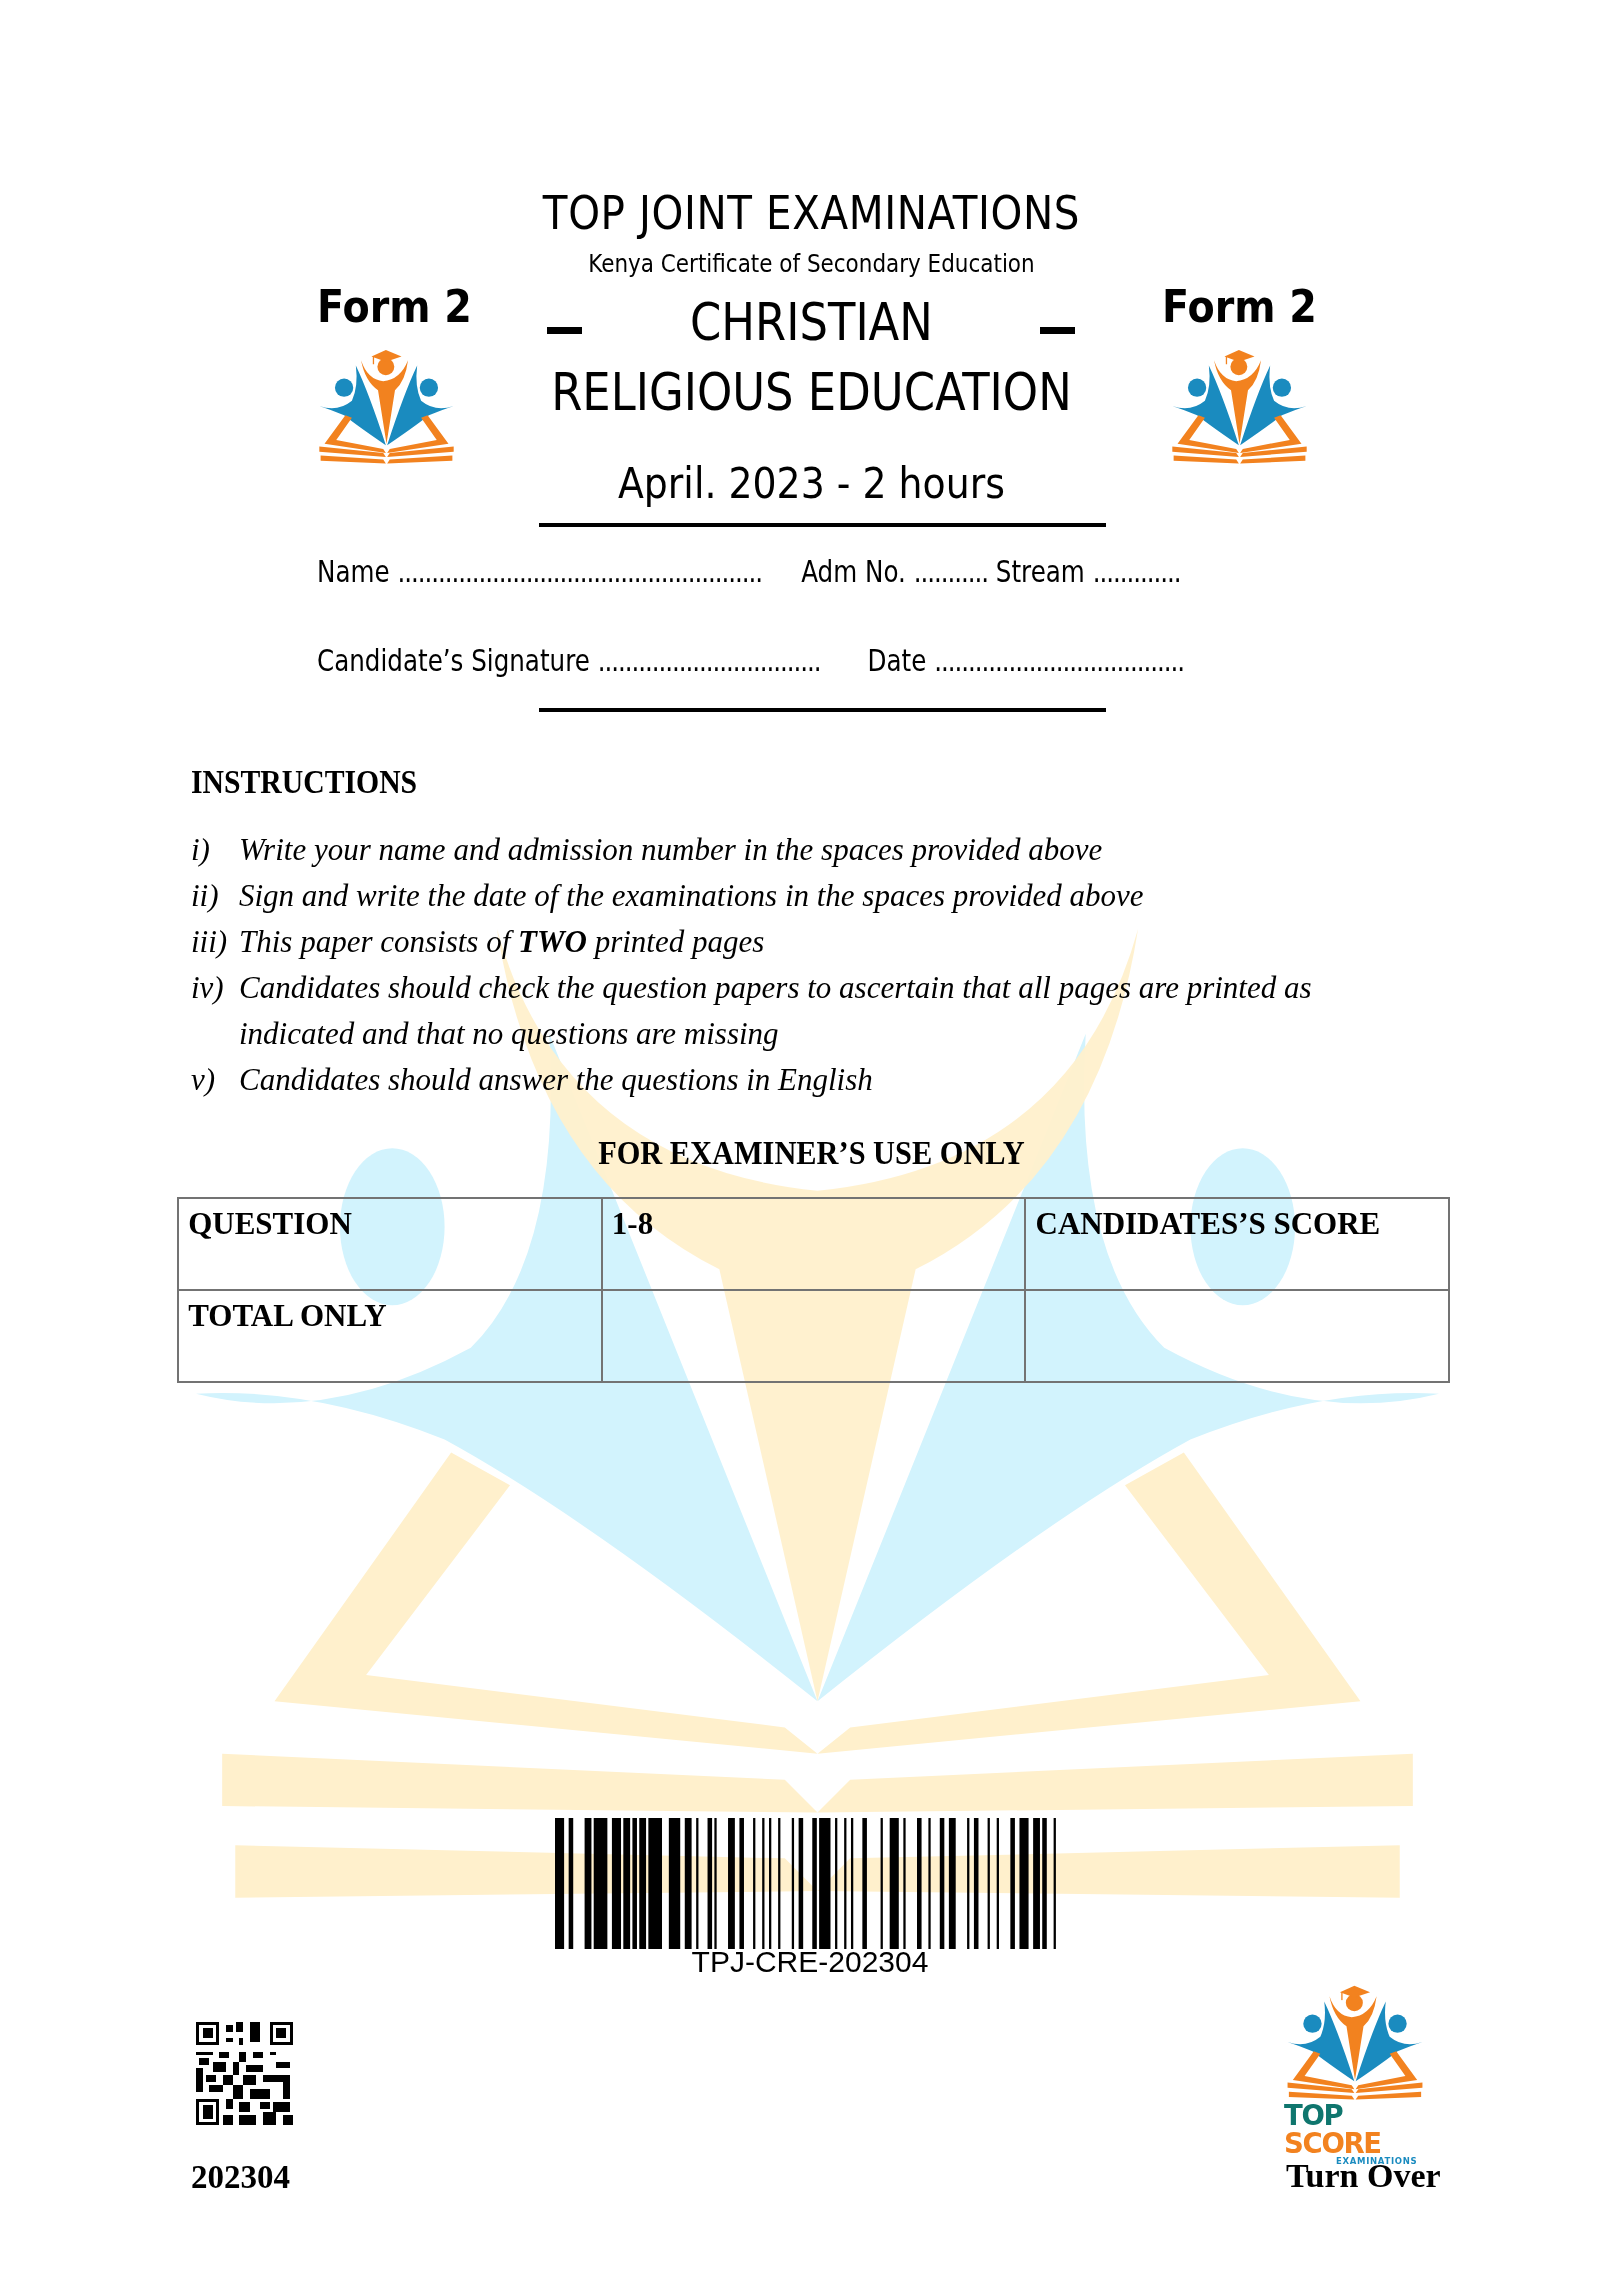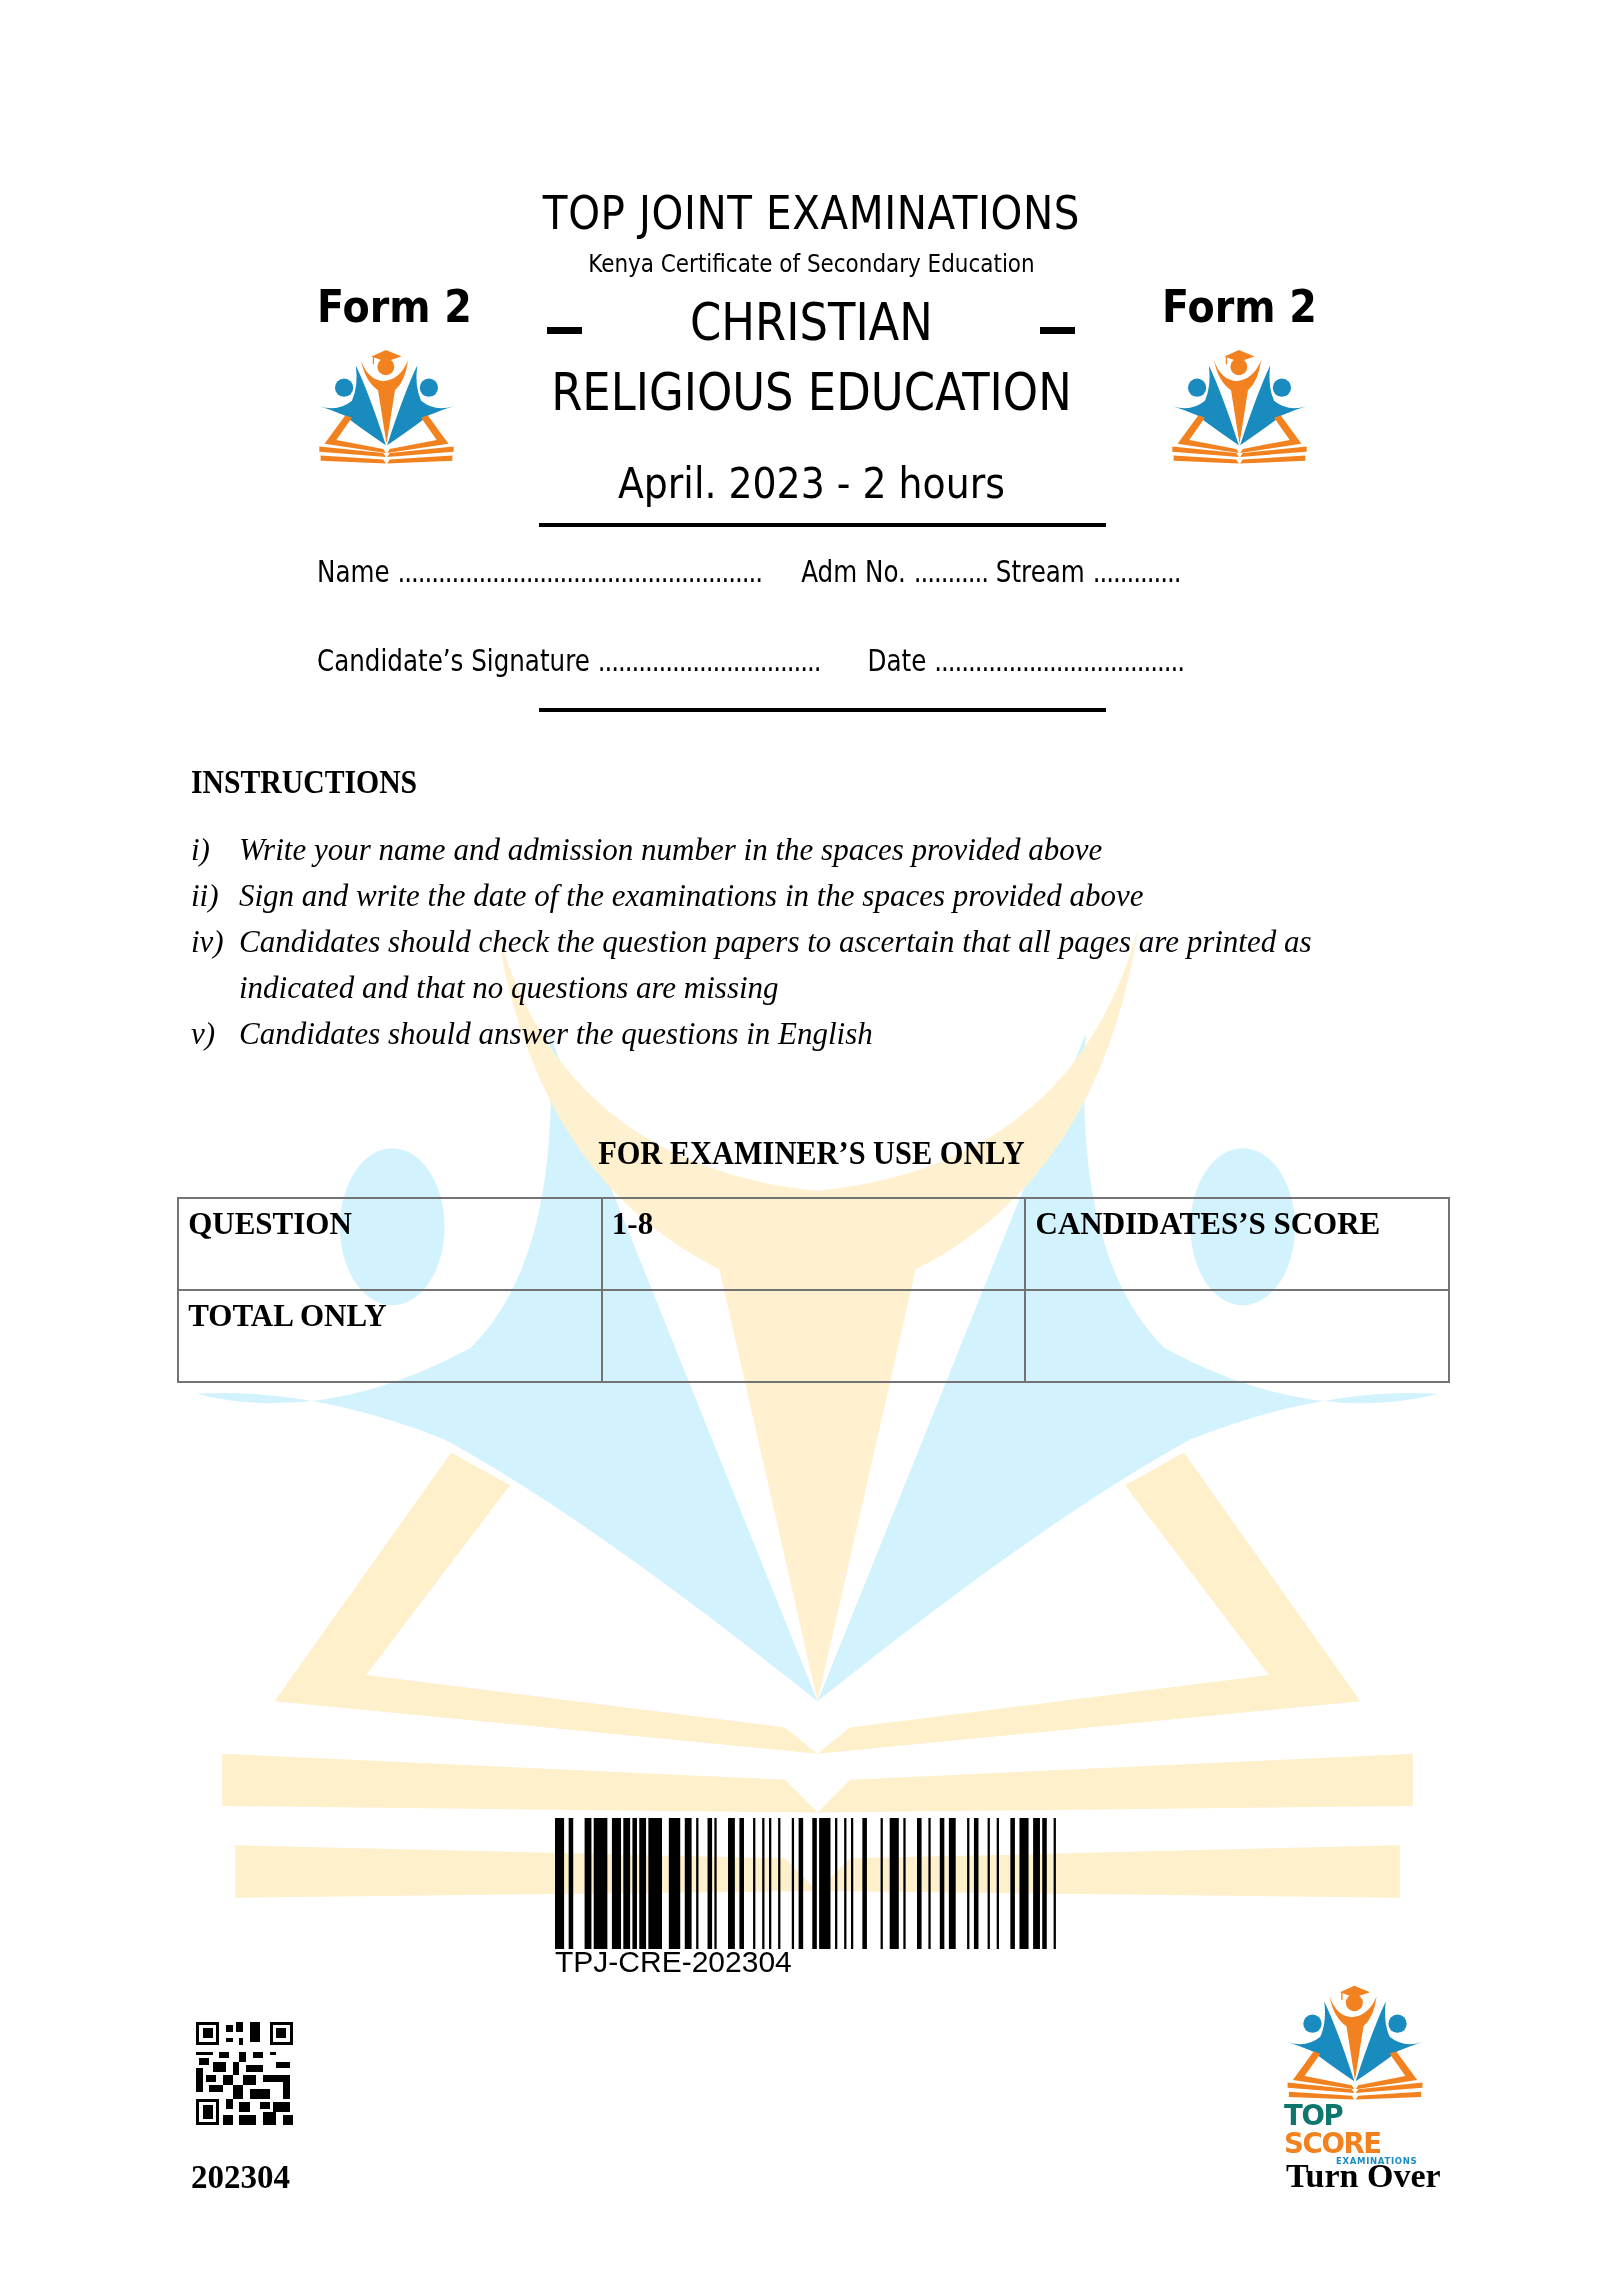--- a/index.html
+++ b/index.html
@@ -43,21 +43,21 @@
   .instr-text { flex: 1; }
   .instr-text b { font-weight: bold; }
 
   
   .exam-head { left: 0; width: 1623px; top: 1135px; text-align: center; font-size: 33px; font-weight: bold; transform: scaleX(0.92); transform-origin: 811px 0; }
   .score-table { left: 177px; top: 1197px; width: 1273px; border-collapse: collapse; table-layout: fixed; }
   .score-table td { border: 2px solid #737373; height: 77px; vertical-align: top; padding: 6.5px 9.2px; font-size: 31px; font-weight: bold; }
 
   
   .barcode { left: 555px; top: 1818px; width: 510px; height: 131px; }
-  .barcode-text { left: 555px; width: 510px; top: 1945px; text-align: left; font-family: "Liberation Sans", sans-serif; font-size: 30px; }
+  .barcode-text { left: 555px; width: 510px; top: 1945px; text-align: center; font-family: "Liberation Sans", sans-serif; font-size: 30px; }
 
   
   .qr { left: 196px; top: 2021px; width: 97px; height: 105px; }
   .code { left: 191px; top: 2159px; font-size: 33px; font-weight: bold; }
   .logo-footer { left: 1283px; top: 1983px; width: 144px; height: 118px; }
   .brand { left: 1284px; top: 2102px; width: 144px; font-family: "DejaVu Sans", sans-serif; font-weight: bold; font-size: 27.5px; letter-spacing: -1.3px; line-height: 1; }
   .brand-top { color: #0f766e; }
   .brand-joint { color: #f2821f; }
   .brand-sub { display: block; color: #1a8bbf; font-size: 8.5px; letter-spacing: 0.7px; margin-left: 52px; }
   .turn-over { left: 1286px; top: 2157px; font-size: 34px; font-weight: bold; font-family: Liberation Serif, serif; }
@@ -145,20 +145,24 @@
 
 <div class="abs instr-head">INSTRUCTIONS</div>
 <div class="abs instr-list">
   <div class="instr-item">
     <span class="instr-num">i)</span>
     <span class="instr-text">Write your name and admission number in the spaces provided above</span>
   </div>
   <div class="instr-item">
     <span class="instr-num">ii)</span>
     <span class="instr-text">Sign and write the date of the examinations in the spaces provided above</span>
+  </div>
+  <div class="instr-item">
+    <span class="instr-num">iii)</span>
+    <span class="instr-text"><span>This paper consists of </span><b>TWO</b><span> printed pages</span></span>
   </div>
   <div class="instr-item">
     <span class="instr-num">iv)</span>
     <span class="instr-text">Candidates should check the question papers to ascertain that all pages are printed as indicated and that no questions are missing</span>
   </div>
   <div class="instr-item">
     <span class="instr-num">v)</span>
     <span class="instr-text">Candidates should answer the questions in English</span>
   </div>
 </div>

